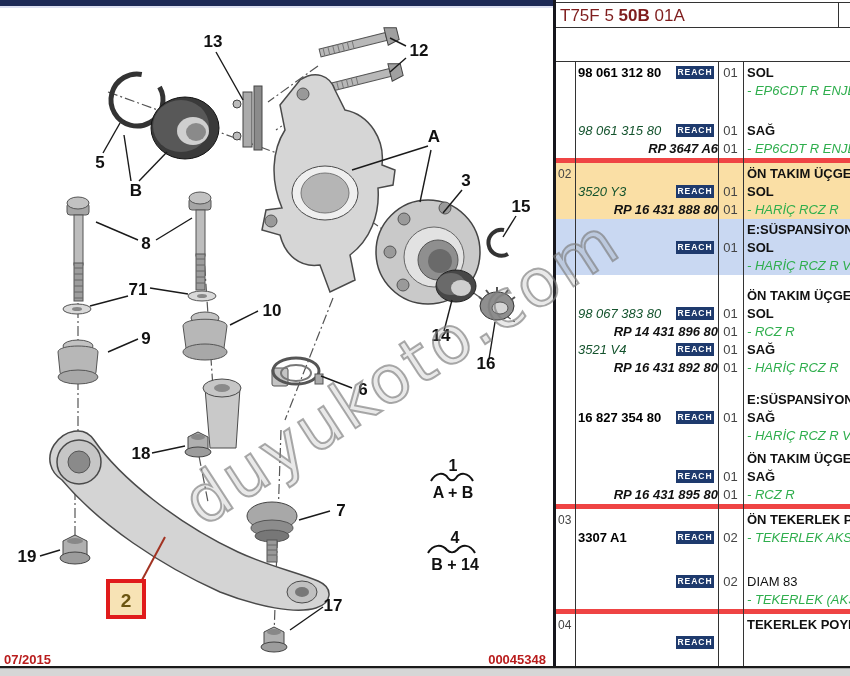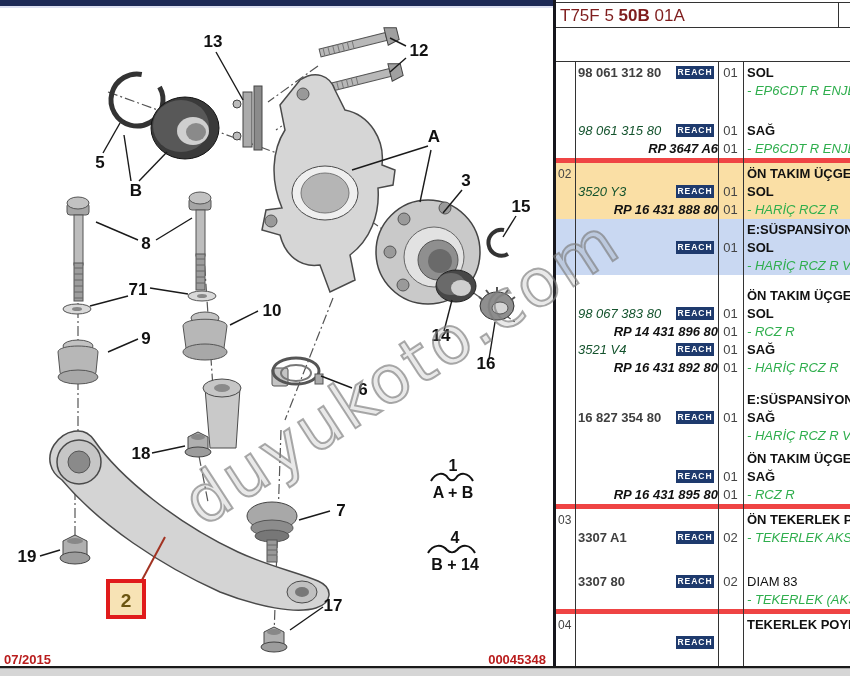--- a/index.html
+++ b/index.html
@@ -31,21 +31,21 @@
   .tbl-band{position:absolute;left:0;top:28px;width:294px;height:33px;border-bottom:1px solid #333;background:#fff;}
   .tbl-body{position:absolute;left:0;top:61px;width:294px;height:606px;overflow:hidden;}
   .col-line{position:absolute;top:0;width:1px;height:606px;background:#333;z-index:3;}
   .blk{position:relative;width:294px;box-sizing:border-box;}
   .blk.bt{border-top:5px solid #ef4444;}
   .bg-orange{background:#fadfa5;}
   .bg-blue{background:#c9d8f2;}
   .ln{position:relative;height:18px;font-size:13px;line-height:18px;white-space:nowrap;}
   .c-item{position:absolute;left:2px;width:16px;font-size:12px;color:#444;}
   .c-part{position:absolute;left:22px;width:140px;color:#222;overflow:hidden;}
-  .c-part.b{font-weight:bold;color:#404040;}
+  .c-part.b{font-weight:bold;color:#000000;}
   .c-part.i{font-style:italic;color:#14532d;}
   .c-part.rp{font-weight:bold;font-style:italic;color:#111;text-align:right;}
   .badge{position:absolute;left:120px;top:2px;width:38px;height:13px;background:#1e3a6d;color:#fff;
        font-size:8.5px;font-weight:bold;letter-spacing:1px;text-align:center;line-height:13px;z-index:4;}
   .c-qty{position:absolute;left:163px;width:23px;text-align:center;color:#444;}
   .c-desc{position:absolute;left:191px;width:103px;overflow:hidden;color:#111;}
   .d-t,.d-n{font-weight:bold;}
   .d-g{color:#2fae4d;font-style:italic;}
 </style>
 </head>
@@ -396,21 +396,20 @@
           <span class="c-item">03</span>
           <span class="c-desc d-t">ÖN TEKERLEK POY</span>
         </div>
         <div class="ln">
           <span class="c-part b">3307 A1</span>
           <span class="badge">REACH</span>
           <span class="c-qty">02</span>
           <span class="c-desc d-g">- TEKERLEK AKSI</span>
         </div>
         <div class="ln" style="margin-top: 26px;">
-          <span class="c-part b">3307 80</span>
           <span class="badge">REACH</span>
           <span class="c-qty">02</span>
           <span class="c-desc d-r">DIAM 83</span>
         </div>
         <div class="ln">
           <span class="c-desc d-g">- TEKERLEK (AKS</span>
         </div>
       </div>
       <div class="blk bt" style="padding-top: 2px;">
         <div class="ln">

